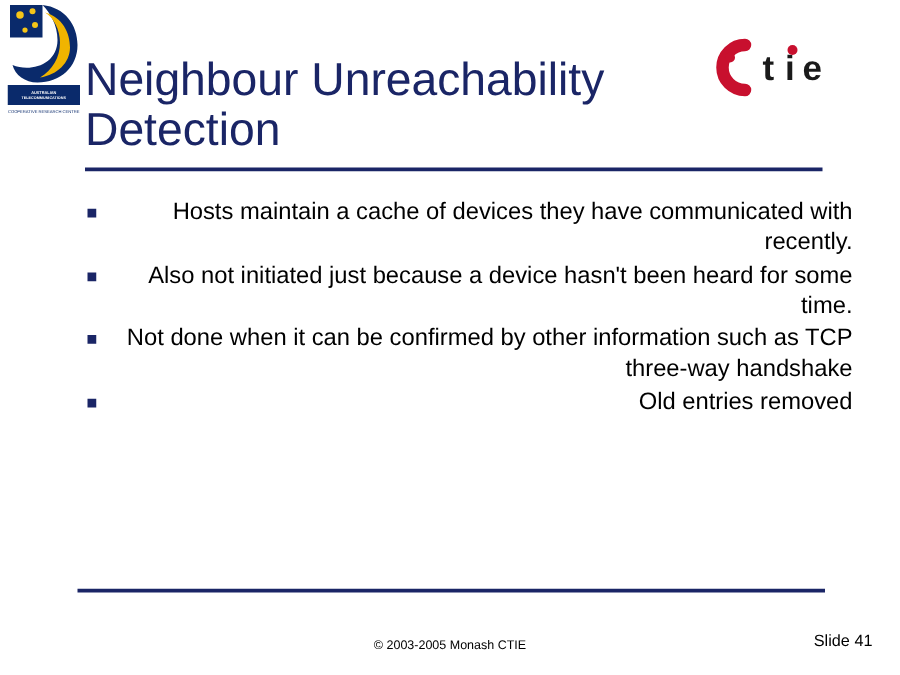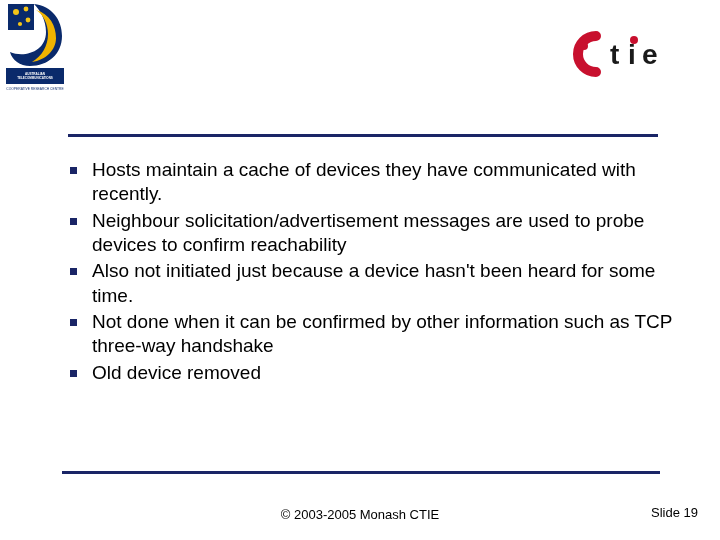--- a/index.html
+++ b/index.html
@@ -51,20 +51,21 @@
     top: 134px;
     width: 590px;
     height: 0;
     border-bottom: 3px solid #1a2566;
   }
   .body {
     position: absolute;
     left: 62px;
     top: 158px;
     width: 620px;
+    text-align: right;
   }
   ul.bullets {
     list-style: none;
     margin: 0;
     padding: 0;
   }
   ul.bullets > li {
     position: relative;
     padding-left: 30px;
     font-size: 19px;
@@ -88,21 +89,21 @@
     width: 598px;
     height: 0;
     border-bottom: 3px solid #1a2566;
   }
   .copyright {
     position: absolute;
     left: 0;
     bottom: 18px;
     width: 720px;
     text-align: center;
-    font-size: 13px;
+    font-size: 10px;
     color: #000;
   }
   .slide-num {
     position: absolute;
     right: 22px;
     bottom: 20px;
     font-size: 13px;
     color: #000;
   }
 </style>
@@ -133,30 +134,30 @@
     <svg viewBox="0 0 132 48">
       <path d="M26 6 A18 18 0 1 0 26 42" fill="none" stroke="#c8102e" stroke-width="10" stroke-linecap="round"></path>
       <circle cx="14" cy="16" r="4" fill="#c8102e"></circle>
       <text x="40" y="34" font-size="28" font-weight="bold" fill="#1a1a1a" font-family="Arial">t</text>
       <text x="58" y="34" font-size="28" font-weight="bold" fill="#1a1a1a" font-family="Arial">i</text>
       <text x="72" y="34" font-size="28" font-weight="bold" fill="#1a1a1a" font-family="Arial">e</text>
       <circle cx="64" cy="10" r="4" fill="#c8102e"></circle>
     </svg>
   </div>
 
+  <div class="title">Neighbour Unreachability Detection</div>
   <div class="title-rule"></div>
 
   <div class="body">
     <ul class="bullets">
       <li>Hosts maintain a cache of devices they have communicated with recently.</li>
-      <li>Neighbour solicitation/advertisement messages are used to probe devices to confirm reachability</li>
       <li>Also not initiated just because a device hasn't been heard for some time.</li>
       <li>Not done when it can be confirmed by other information such as TCP three-way handshake</li>
-      <li>Old device removed</li>
+      <li>Old entries removed</li>
     </ul>
   </div>
 
   <div class="footer-rule"></div>
 
   <div class="copyright">© 2003-2005 Monash CTIE</div>
-  <div class="slide-num">Slide 19</div>
+  <div class="slide-num">Slide 41</div>
 
 </div>
 
 </body></html>

